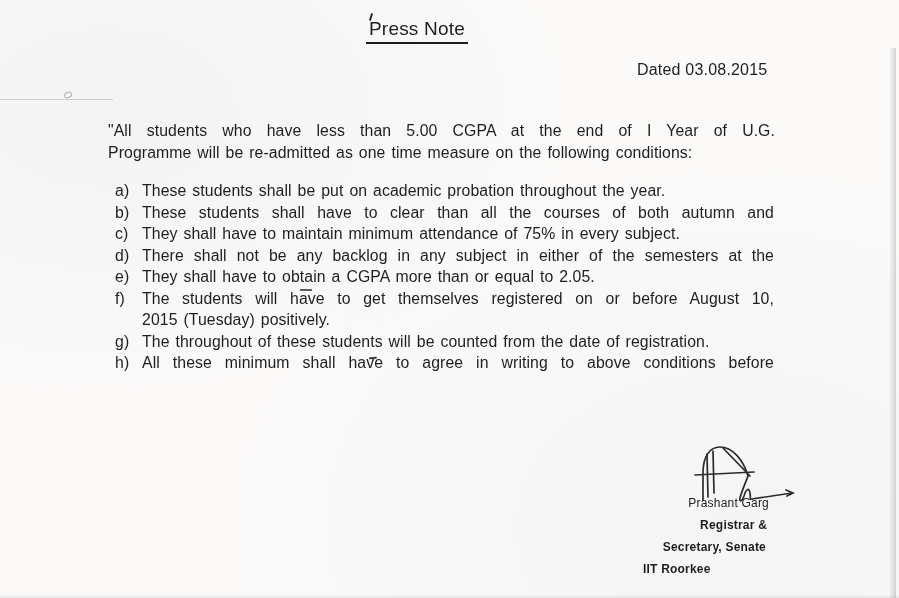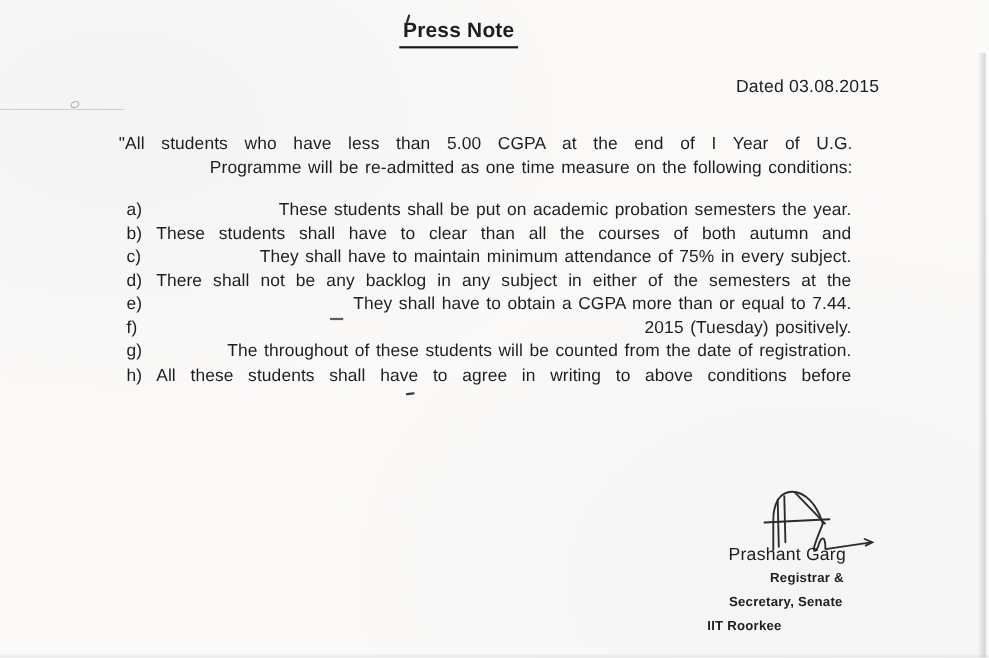--- a/index.html
+++ b/index.html
@@ -9,39 +9,39 @@
     position:relative; width:899px; height:598px; overflow:hidden;
     color:var(--ink);
     font-family:"Liberation Sans", sans-serif;
     background:
       radial-gradient(ellipse at 12% 18%, rgba(120,120,140,0.05), transparent 42%),
       radial-gradient(ellipse at 82% 88%, rgba(120,120,140,0.04), transparent 50%),
       var(--bg);
   }
   .title-row { position:absolute; top:18px; left:0; width:834px; text-align:center; }
   .title {
-    display:inline-block; font-size:19px; font-weight:700; letter-spacing:0.2px;
+    display:inline-block; font-size:19px; font-weight:400; letter-spacing:0.2px;
     border-bottom:2.5px solid #1b1b1b; padding:0 3px 2px;
   }
-  .date-line { position:absolute; top:71px; left:637px; font-size:16px; letter-spacing:0.2px;margin-left:32px; }
+  .date-line { position:absolute; top:61px; left:637px; font-size:16px; letter-spacing:0.2px; }
 
   .bodytext { font-size:15.8px; letter-spacing:0.1px; word-spacing:1.4px; line-height:21.5px; }
   .intro { position:absolute; top:120px; left:108px; width:667px; }
-  .line { white-space:nowrap;text-align:right; }
+  .line { white-space:nowrap; }
   .line.j { white-space:normal; text-align:justify; text-align-last:justify; }
 
   .cond-list { position:absolute; top:180px; left:115px; width:660px; }
   .cond-item { display:flex; align-items:flex-start; }
   .cond-label { flex:none; width:27px; }
   .cond-text { flex:none; width:632px; }
 
   .signature-block { position:absolute; top:0; left:0; width:899px; height:598px; pointer-events:none; }
   .sig-svg { position:absolute; left:688px; top:442px; }
   .sig-line { position:absolute; font-size:12px; letter-spacing:0.2px; white-space:nowrap; }
-  .sig-name { top:496px; right:130px; font-size:16px; }
+  .sig-name { top:496px; right:130px; font-size:12px; }
   .sig-title1 { top:518px; right:132px; font-weight:700; }
   .sig-title2 { top:540px; right:133px; font-weight:700; }
   .sig-org { top:562px; left:643px; font-weight:700; }
 
   
   .crease { position:absolute; left:0; top:99px; width:113px; height:1px; background:rgba(150,150,165,0.38); }
   .speck { position:absolute; left:64px; top:92px; width:8px; height:6px; border:1px solid rgba(120,120,135,0.55); border-radius:60% 40% 50% 50%; transform:rotate(-18deg); }
   .p-tick { position:absolute; left:370px; top:13px; width:2px; height:8px; background:#2e2e2e; transform:rotate(18deg); border-radius:1px; }
   .stray-dash { position:absolute; left:369px; top:357px; width:8px; height:2.2px; background:#3a3a3a; transform:rotate(-7deg); border-radius:1px; }
   .backlog-mark { position:absolute; left:300px; top:289px; width:12px; height:1.8px; background:rgba(40,40,40,0.75); }
@@ -70,21 +70,21 @@
   <div class="intro bodytext">
     <div class="line j">"All students who have less than 5.00 CGPA at the end of I Year of U.G.</div>
     <div class="line">Programme will be re-admitted as one time measure on the following conditions:</div>
   </div>
 
   <div class="cond-list bodytext">
 
     <div class="cond-item">
       <span class="cond-label">a)</span>
       <div class="cond-text">
-        <div class="line">These students shall be put on academic probation semesters the year.</div>
+        <div class="line">These students shall be put on academic probation throughout the year.</div>
       </div>
     </div>
 
     <div class="cond-item">
       <span class="cond-label">b)</span>
       <div class="cond-text">
         <div class="line j">These students shall have to clear than all the courses of both autumn and</div>
       </div>
     </div>
 
@@ -98,42 +98,43 @@
     <div class="cond-item">
       <span class="cond-label">d)</span>
       <div class="cond-text">
         <div class="line j">There shall not be any backlog in any subject in either of the semesters at the</div>
       </div>
     </div>
 
     <div class="cond-item">
       <span class="cond-label">e)</span>
       <div class="cond-text">
-        <div class="line">They shall have to obtain a CGPA more than or equal to 7.44.</div>
+        <div class="line">They shall have to obtain a CGPA more than or equal to 2.05.</div>
       </div>
     </div>
 
     <div class="cond-item">
       <span class="cond-label">f)</span>
       <div class="cond-text">
+        <div class="line j">The students will have to get themselves registered on or before August 10,</div>
         <div class="line">2015 (Tuesday) positively.</div>
       </div>
     </div>
 
     <div class="cond-item">
       <span class="cond-label">g)</span>
       <div class="cond-text">
         <div class="line">The throughout of these students will be counted from the date of registration.</div>
       </div>
     </div>
 
     <div class="cond-item">
       <span class="cond-label">h)</span>
       <div class="cond-text">
-        <div class="line j">All these students shall have to agree in writing to above conditions before</div>
+        <div class="line j">All these minimum shall have to agree in writing to above conditions before</div>
       </div>
     </div>
 
   </div>
 
   <div class="signature-block">
     <svg class="sig-svg" width="112" height="64" viewBox="0 0 112 64" fill="none">
       <g stroke="#2b2b2b" stroke-width="1.7" stroke-linecap="round" fill="none">
         <path d="M15,58 L15,31 C15,14 22,5 32,5 C44,5 55,17 60,34"></path>
         <path d="M20,55 L19,12"></path>

